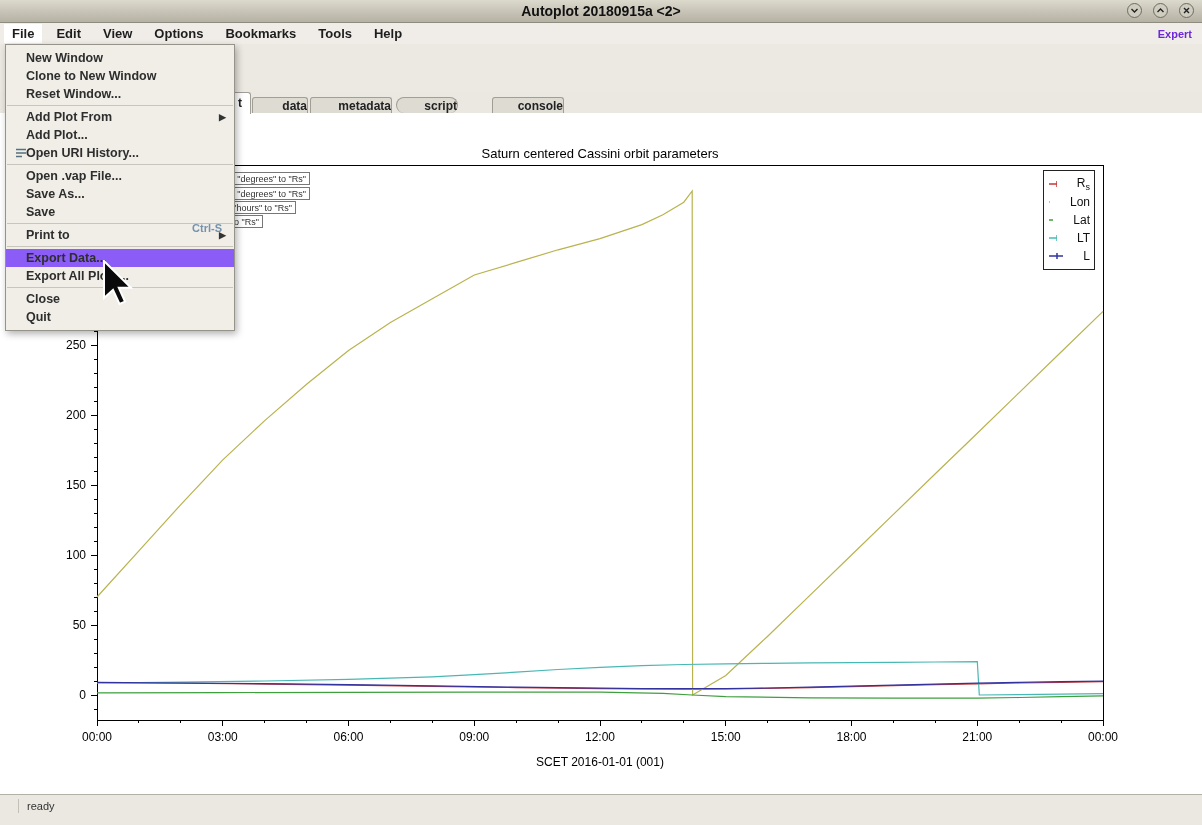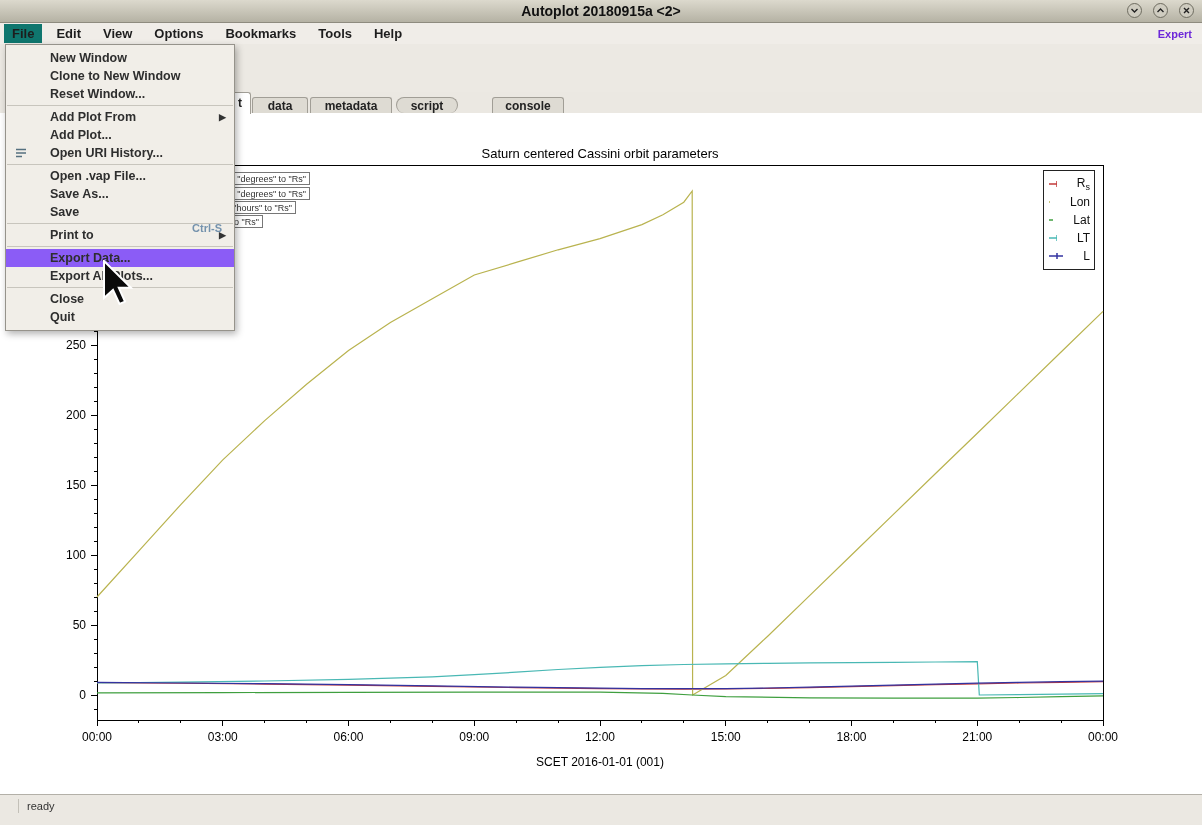--- a/index.html
+++ b/index.html
@@ -9,56 +9,56 @@
   .titlebar{position:absolute;left:0;top:0;right:0;height:22px;background:linear-gradient(#dcd9cd,#b5b2a4);
             border-bottom:1px solid #8e8b7f}
   .titlebar .title{position:absolute;left:0;right:0;top:3px;text-align:center;font-weight:bold;font-size:14px;color:#111}
   .tb-buttons{position:absolute;right:8px;top:3px;display:flex;gap:11px}
   .tb-btn{width:15px;height:15px;border-radius:50%;background:#cfccc0;border:1px solid #6e6c60;
           display:flex;align-items:center;justify-content:center;box-sizing:border-box}
   
   .menubar{position:absolute;left:0;top:23px;right:0;height:21px;background:#f0ede8;display:flex;align-items:center;padding-left:4px}
   #menubar-items{display:flex;gap:6px}
   .mb-item{font-weight:bold;font-size:13px;color:#1d1d1d;padding:2px 8px;cursor:default}
-  .mb-item.active{background:#0f766e}
+  .mb-item.active{background:#ffffff}
   .expert{position:absolute;right:10px;font-weight:bold;font-size:11px;color:#6d28d9}
   
   .toolbar{position:absolute;left:0;top:44px;right:0;height:48px;background:#ece9e3}
   .uri-field{position:absolute;left:6px;top:57px;width:1091px;height:27px;background:#fff;border:1px solid #8e8b84;
              display:flex;align-items:center;justify-content:flex-end;overflow:hidden;box-sizing:border-box;padding:0 3px}
   .uri-text{font-weight:bold;font-size:13px;color:#000;white-space:nowrap}
   .combo-btn{position:absolute;left:1096px;top:57px;width:22px;height:27px;box-sizing:border-box;background:#dcd9d2;
              border:1px solid #8e8b84;display:flex;align-items:center;justify-content:center;font-size:9px;color:#222}
   .tool-btn{position:absolute;top:57px;height:27px;box-sizing:border-box;background:linear-gradient(#f8f7f4,#e2dfd8);
             border:1px solid #979489;border-radius:3px;display:flex;align-items:center;justify-content:center}
   .play{left:1128px;width:26px}
   .play-tri{width:0;height:0;border-left:11px solid #2e9b2e;border-top:7px solid transparent;border-bottom:7px solid transparent}
   .folder{left:1158px;width:28px}
   
   .tabsrow{position:absolute;left:0;top:92px;right:0;height:21px;background:#ebe8e2;border-bottom:1px solid #b3b0a8}
   .tab{position:absolute;bottom:0;height:16px;background:#dedbd3;border:1px solid #a19e96;border-bottom:none;
-       font-weight:bold;font-size:12px;color:#222;text-align:center;line-height:16px;border-radius:3px 3px 0 0;box-sizing:border-box}
+       font-weight:bold;font-size:12px;color:#222;text-align:right;line-height:16px;border-radius:3px 3px 0 0;box-sizing:border-box}
   .tab.sel{height:22px;line-height:21px;background:#fff;bottom:-1px;z-index:2}
   .tab.clip{text-align:right;padding-right:8px}
   
   .canvas{position:absolute;left:0;top:113px;right:0;height:682px;background:#fff}
   .chart{position:absolute;left:0;top:0;width:1202px;height:825px;pointer-events:none;z-index:5}
   #chart text{font-family:"Liberation Sans",sans-serif;fill:#000}
   .warn{position:absolute;left:180px;background:#fff;border:1px solid #777;font-size:9px;color:#333;
         display:flex;align-items:center;justify-content:flex-end;padding:0 3px;box-sizing:border-box;height:13px;
         z-index:6;white-space:nowrap;overflow:hidden}
   .legend{position:absolute;left:1043px;top:170px;width:52px;background:#fff;border:1px solid #222;z-index:6;
           padding:4px;box-sizing:border-box}
   .lg-row{display:flex;align-items:center;gap:20px;height:18px}
   .lg-label{font-size:12px;color:#111}
   .lg-label sub{font-size:9px}
   
   .menu-popup{position:absolute;left:5px;top:44px;width:230px;background:#f1eee8;border:1px solid #96938b;
               box-shadow:2px 3px 7px rgba(0,0,0,.3);z-index:40;padding:4px 0;box-sizing:border-box}
-  .mi{position:relative;height:18px;line-height:18px;padding-left:44px;font-size:12.5px;font-weight:bold;
+  .mi{position:relative;height:18px;line-height:18px;padding-left:20px;font-size:12.5px;font-weight:bold;
       color:#2e2e2e;white-space:nowrap;cursor:default}
   .mi.hl{background:#8b5cf6}
   .mi-shortcut{position:absolute;right:12px;top:16px;color:#7492ad;font-weight:bold;font-size:11px}
   .mi-arrow{position:absolute;right:8px;top:0;font-size:9px;color:#333}
   .mi-icon{position:absolute;left:8px;top:2px;width:14px;height:14px}
   .mi-sep{height:1px;background:#c8c5bd;margin:2px 1px}
   
   .statusbar{position:absolute;left:0;bottom:0;right:0;height:30px;background:#ebe8e2;border-top:1px solid #b3b0a8}
   .status-div{position:absolute;left:18px;top:4px;bottom:12px;width:1px;background:#c3c0b8}
   .status-text{position:absolute;left:27px;top:5px;font-size:11px;color:#333}

